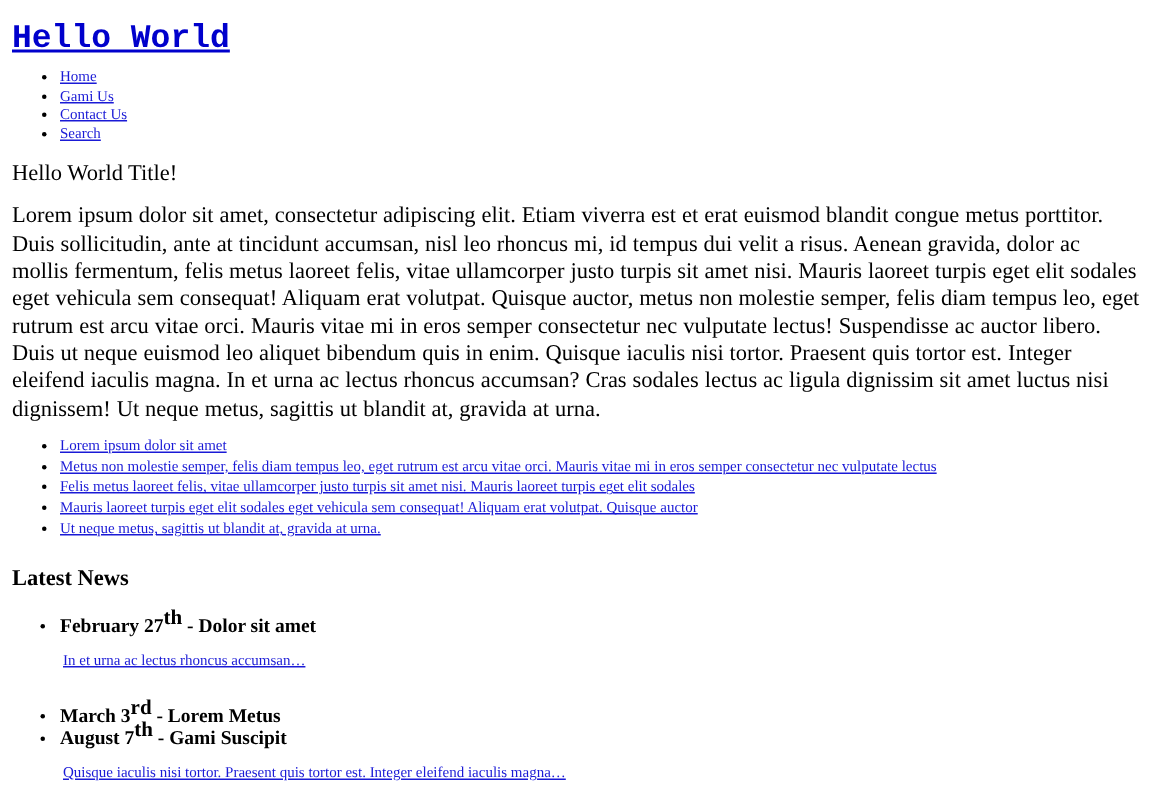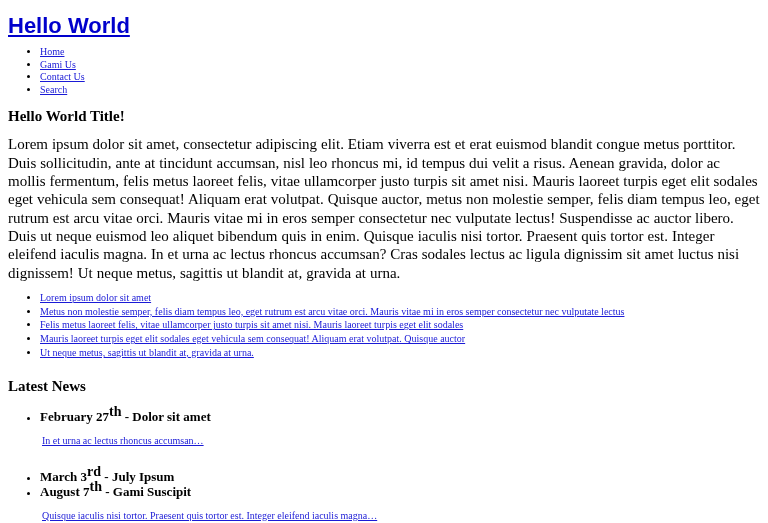--- a/index.html
+++ b/index.html
@@ -17,21 +17,21 @@
     color: #000000;
   }
   .page {
     padding: 8px;
     box-sizing: border-box;
     width: 768px;
   }
 
   
   h1.site-title {
-    font-family: Liberation Sans, sans-serif;
+    font-family: Liberation Mono, monospace;
     font-size: 22px;
     font-weight: bold;
     margin: 6px 0 8px 0;
     padding: 0;
     line-height: 1.1;
   }
   h1.site-title a {
     color: #0000cc;
     text-decoration: underline;
   }
@@ -50,21 +50,21 @@
   ul.nav li a {
     color: #1a1ad6;
     text-decoration: underline;
     font-size: 10px;
   }
 
   
   h2.section-heading {
     font-family: "Liberation Serif", "DejaVu Serif", serif;
     font-size: 15px;
-    font-weight: bold;
+    font-weight: normal;
     margin: 12px 0 10px 0;
     padding: 0;
     line-height: 1.15;
   }
   h2.news-heading {
     font-family: "Liberation Serif", "DejaVu Serif", serif;
     font-size: 15px;
     font-weight: bold;
     margin: 18px 0 14px 0;
     padding: 0;
@@ -191,21 +191,21 @@
   <h2 class="news-heading">Latest News</h2>
 
   <ul class="news-list">
     <li>
       <span class="news-title"><span>February 27</span><sup>th</sup><span class="news-sep"> - </span><span>Dolor sit amet</span></span>
       <p class="news-excerpt">
         <a href="#">In et urna ac lectus rhoncus accumsan…</a>
       </p>
     </li>
     <li>
-      <span class="news-title"><span>March 3</span><sup>rd</sup><span class="news-sep"> - </span><span>July Ipsum</span></span>
+      <span class="news-title"><span>March 3</span><sup>rd</sup><span class="news-sep"> - </span><span>Lorem Metus</span></span>
     </li>
     <li>
       <span class="news-title"><span>August 7</span><sup>th</sup><span class="news-sep"> - </span><span>Gami Suscipit</span></span>
       <p class="news-excerpt">
         <a href="#">Quisque iaculis nisi tortor. Praesent quis tortor est. Integer eleifend iaculis magna…</a>
       </p>
     </li>
   </ul>
 
   <p class="copyright">Copyright © 2009 RTL This.</p>

